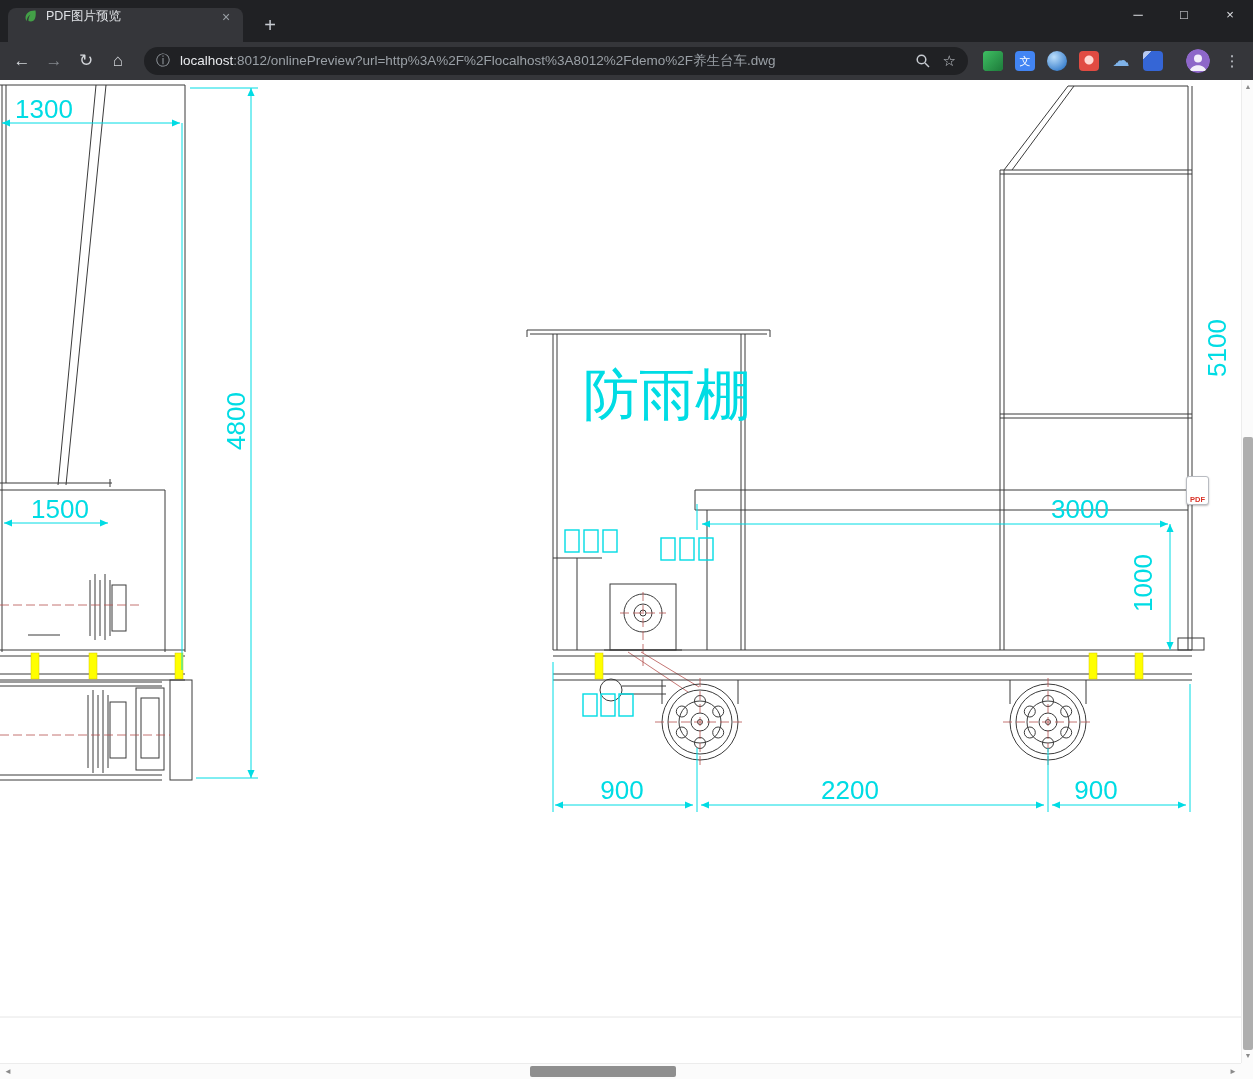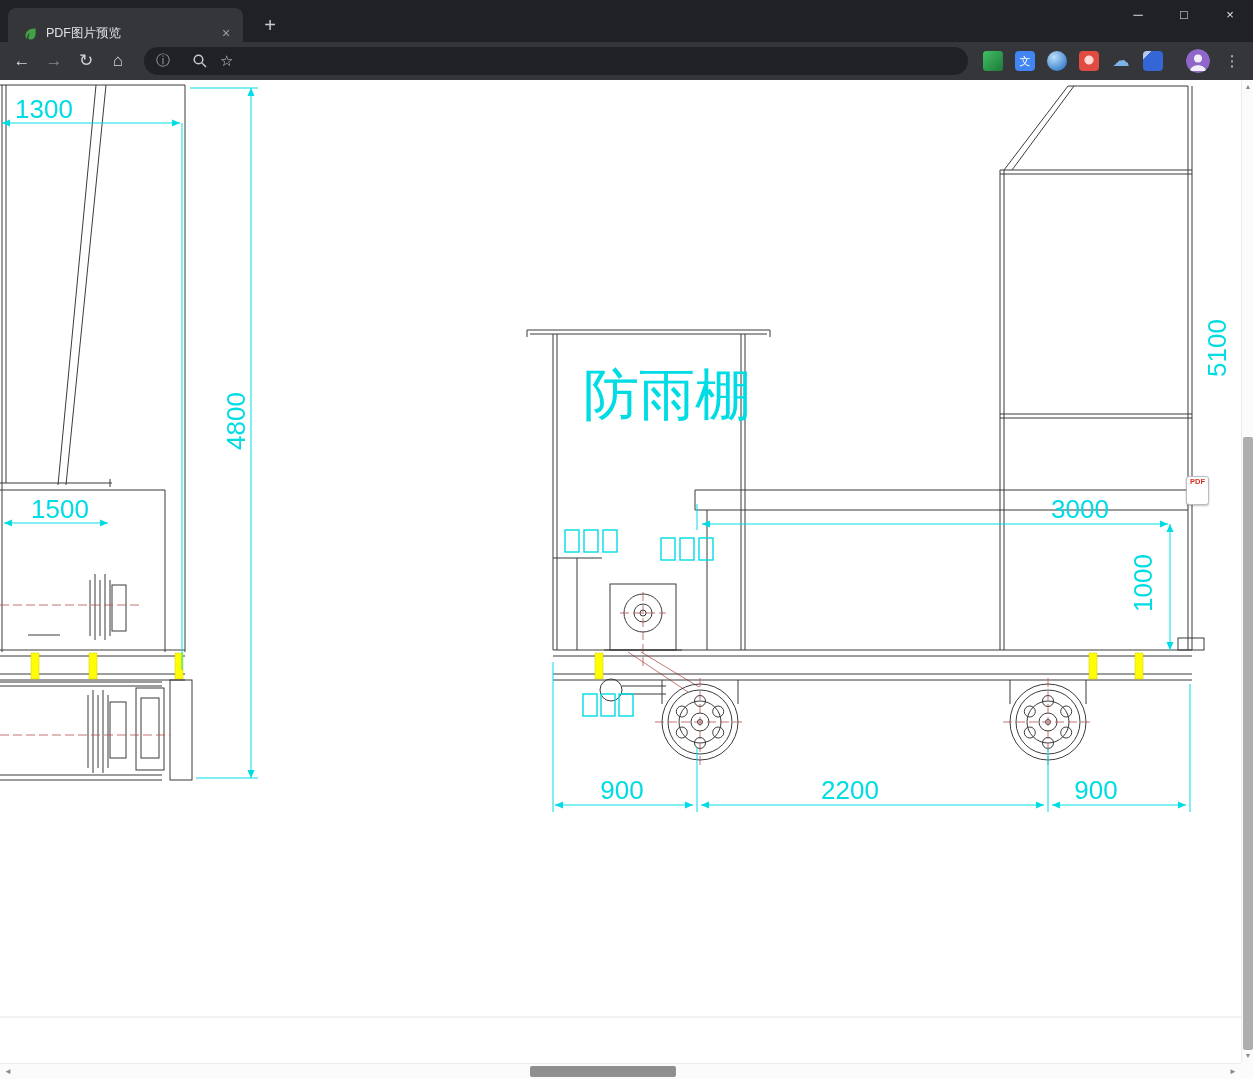--- a/index.html
+++ b/index.html
@@ -1,20 +1,20 @@
 <!DOCTYPE html>
 <html><head>
 <meta charset="utf-8">
 <style>
   html,body{margin:0;padding:0;background:#202124;font-family:"Liberation Sans",sans-serif;}
   .window{position:relative;width:1253px;height:1079px;background:#202124;overflow:hidden;}
 
   
   .tabstrip{position:absolute;left:0;top:0;width:1253px;height:42px;background:#202124;}
-  .tab{position:absolute;left:8px;top:8px;width:235px;height:34px;background:#35363a;border-radius:8px 8px 0 0;display:flex;align-items:flex-end;padding:0 8px;box-sizing:border-box;}
+  .tab{position:absolute;left:8px;top:8px;width:235px;height:34px;background:#35363a;border-radius:8px 8px 0 0;display:flex;align-items:flex-start;padding:0 8px;box-sizing:border-box;}
   .favicon{width:16px;height:16px;margin:0 8px 0 6px;flex:0 0 auto;}
   .tab-title{color:#dfe1e5;font-size:12.5px;white-space:nowrap;overflow:hidden;flex:1;}
   .tab-close{color:#9aa0a6;font-size:14px;width:18px;height:18px;line-height:18px;text-align:center;border-radius:50%;flex:0 0 auto;}
   .newtab{position:absolute;left:256px;top:12px;width:28px;height:28px;color:#c7cbd1;font-size:20px;line-height:26px;text-align:center;border-radius:50%;}
   .wincontrols{position:absolute;right:0;top:0;height:32px;display:flex;}
   .wc{width:46px;height:32px;color:#dfe1e5;font-size:13px;line-height:30px;text-align:center;}
 
   
   .toolbar{position:absolute;left:0;top:42px;width:1253px;height:38px;background:#35363a;}
   .navbtn{position:absolute;top:7px;width:24px;height:24px;color:#d2d5d9;font-size:17px;line-height:24px;text-align:center;border-radius:50%;}
@@ -28,21 +28,21 @@
   .star{flex:0 0 auto;margin-left:12px;color:#c7cbd1;font-size:15px;line-height:16px;}
   .ext{position:absolute;top:9px;width:20px;height:20px;border-radius:4px;}
   .ext .g{display:block;width:100%;height:100%;border-radius:4px;}
   .ext-label{display:block;color:#fff;font-size:11px;line-height:20px;text-align:center;}
   .cloudglyph{position:absolute;top:7px;color:#7fb3e8;font-size:17px;line-height:24px;width:24px;text-align:center;}
   .avatar{position:absolute;left:1186px;top:7px;width:24px;height:24px;border-radius:50%;overflow:hidden;}
   .menu3{position:absolute;left:1222px;top:7px;width:20px;height:24px;color:#c7cbd1;font-size:15px;line-height:24px;text-align:center;}
 
   
   .content{position:absolute;left:0;top:80px;width:1241px;height:983px;background:#ffffff;overflow:hidden;padding-left:35px;}
-  .pdfbadge{position:absolute;left:1186px;top:396px;width:21px;height:27px;background:#fff;border:1px solid #b9bcc2;border-radius:3px;box-shadow:0 1px 2px rgba(0,0,0,.25);display:flex;align-items:flex-start;justify-content:center;}
+  .pdfbadge{position:absolute;left:1186px;top:396px;width:21px;height:27px;background:#fff;border:1px solid #b9bcc2;border-radius:3px;box-shadow:0 1px 2px rgba(0,0,0,.25);display:flex;align-items:flex-end;justify-content:center;}
   .pdfbadge span{color:#d93025;font-size:7.5px;font-weight:bold;letter-spacing:0;}
 
   
   .vscroll{position:absolute;right:0;top:80px;width:12px;height:983px;background:#fbfbfb;border-left:1px solid #ececec;box-sizing:border-box;}
   .vthumb{position:absolute;left:1px;top:357px;width:10px;height:613px;background:#aeaeae;border-radius:2px;}
   .varrow{position:absolute;left:0;width:12px;height:12px;color:#8a8a8a;font-size:7px;line-height:12px;text-align:center;}
   .hscroll{position:absolute;left:0;top:1063px;width:1241px;height:16px;background:#fbfbfb;border-top:1px solid #ececec;box-sizing:border-box;}
   .hthumb{position:absolute;left:530px;top:2px;width:146px;height:11px;background:#8f8f8f;border-radius:2px;}
   .harrow{position:absolute;top:0;width:14px;height:15px;color:#8a8a8a;font-size:8px;line-height:15px;text-align:center;}
   .corner{position:absolute;right:0;top:1063px;width:12px;height:16px;background:#fbfbfb;}
@@ -84,20 +84,21 @@
   </div>
 
   <div class="toolbar">
     <div class="navbtn" style="left:10px">←</div>
     <div class="navbtn dim" style="left:42px">→</div>
     <div class="navbtn" style="left:74px">↻</div>
     <div class="navbtn" style="left:106px">⌂</div>
 
     <div class="omnibox">
       <span class="info">ⓘ</span>
+      <span class="url"><span class="host">localhost</span><span class="rest">:8012/onlinePreview?url=http%3A%2F%2Flocalhost%3A8012%2Fdemo%2F养生台车.dwg</span></span>
       <span class="obicon">
         <svg viewBox="0 0 16 16" width="16" height="16">
             <circle cx="6.5" cy="6.5" r="4.3" fill="none" stroke="#c7cbd1" stroke-width="1.5"></circle>
             <line x1="10" y1="10" x2="14" y2="14" stroke="#c7cbd1" stroke-width="1.5"></line>
           </svg>
       </span>
       <span class="star">☆</span>
     </div>
 
     <div class="ext" style="left:983px;background:#2e9e4f">

